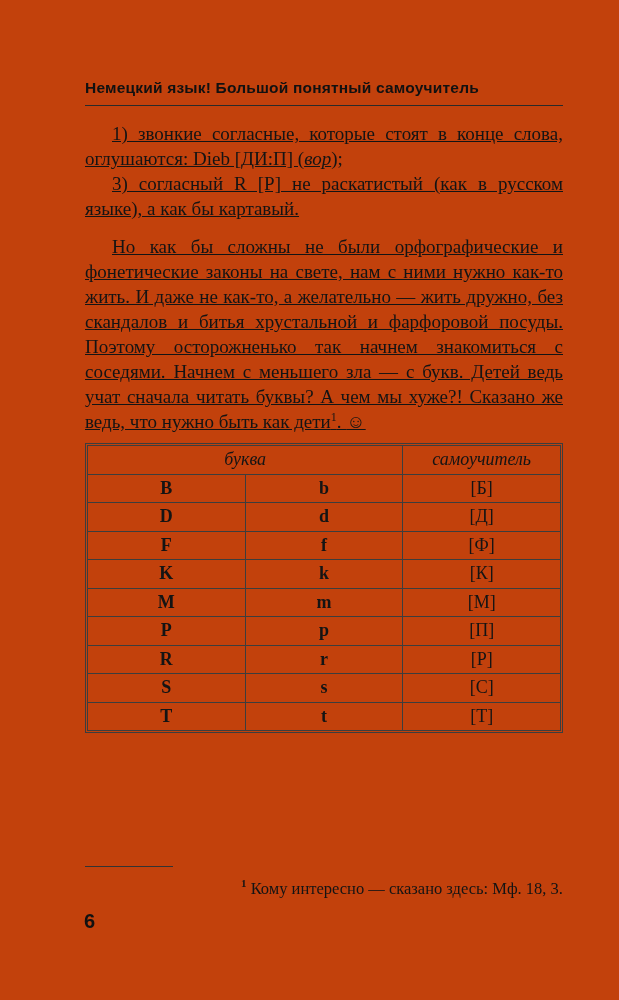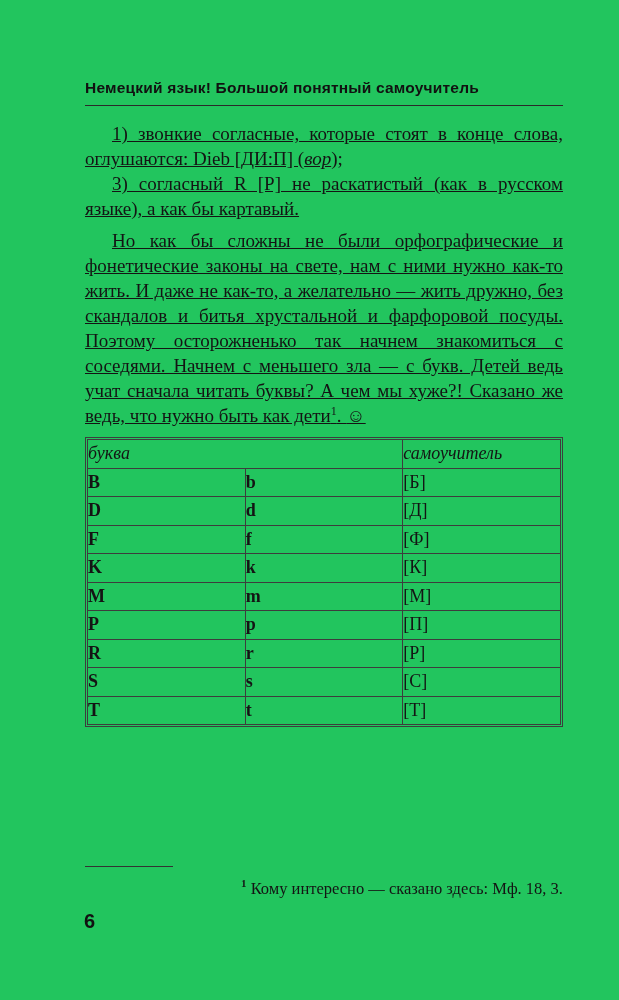--- a/index.html
+++ b/index.html
@@ -1,21 +1,21 @@
 <!DOCTYPE html>
 <html><head>
 <meta charset="utf-8">
 <style>
   html, body { margin: 0; padding: 0; background: #e8e8e8; }
   .page {
     position: relative;
     width: 619px;
     height: 1000px;
     margin: 0 auto;
-    background: #22c55e;
+    background: #c2410c;
     font-family: "Liberation Serif", serif;
     color: #141414;
     overflow: hidden;
   }
   .content {
     position: absolute;
     left: 85px;
     top: 78px;
     width: 478px;
   }
@@ -34,40 +34,40 @@
   }
   p.body-par {
     margin: 0;
     text-align: justify;
     text-indent: 27px;
     font-size: 19px;
     line-height: 25px;
     text-decoration: underline;
   }
   p.first-par { margin-top: 15px; }
-  p.para-main { margin-top: 7px; }
+  p.para-main { margin-top: 13px; }
   sup.fn-ref {
     font-size: 12px;
     line-height: 0;
     vertical-align: super;
   }
   .table-outer {
     margin-top: 9px;
     border: 1px solid #3d3d3d;
     padding: 1px;
   }
   table.letters {
     width: 100%;
     border-collapse: collapse;
     table-layout: fixed;
   }
   table.letters th, table.letters td {
     border: 1px solid #3d3d3d;
     height: 27.5px;
-    text-align: left;
+    text-align: center;
     vertical-align: middle;
     padding: 0;
     font-size: 18px;
   }
   table.letters th {
     font-style: italic;
     font-weight: 400;
   }
   td.letter-cell { font-weight: 700; }
   td.pron-cell { font-weight: 400; }

